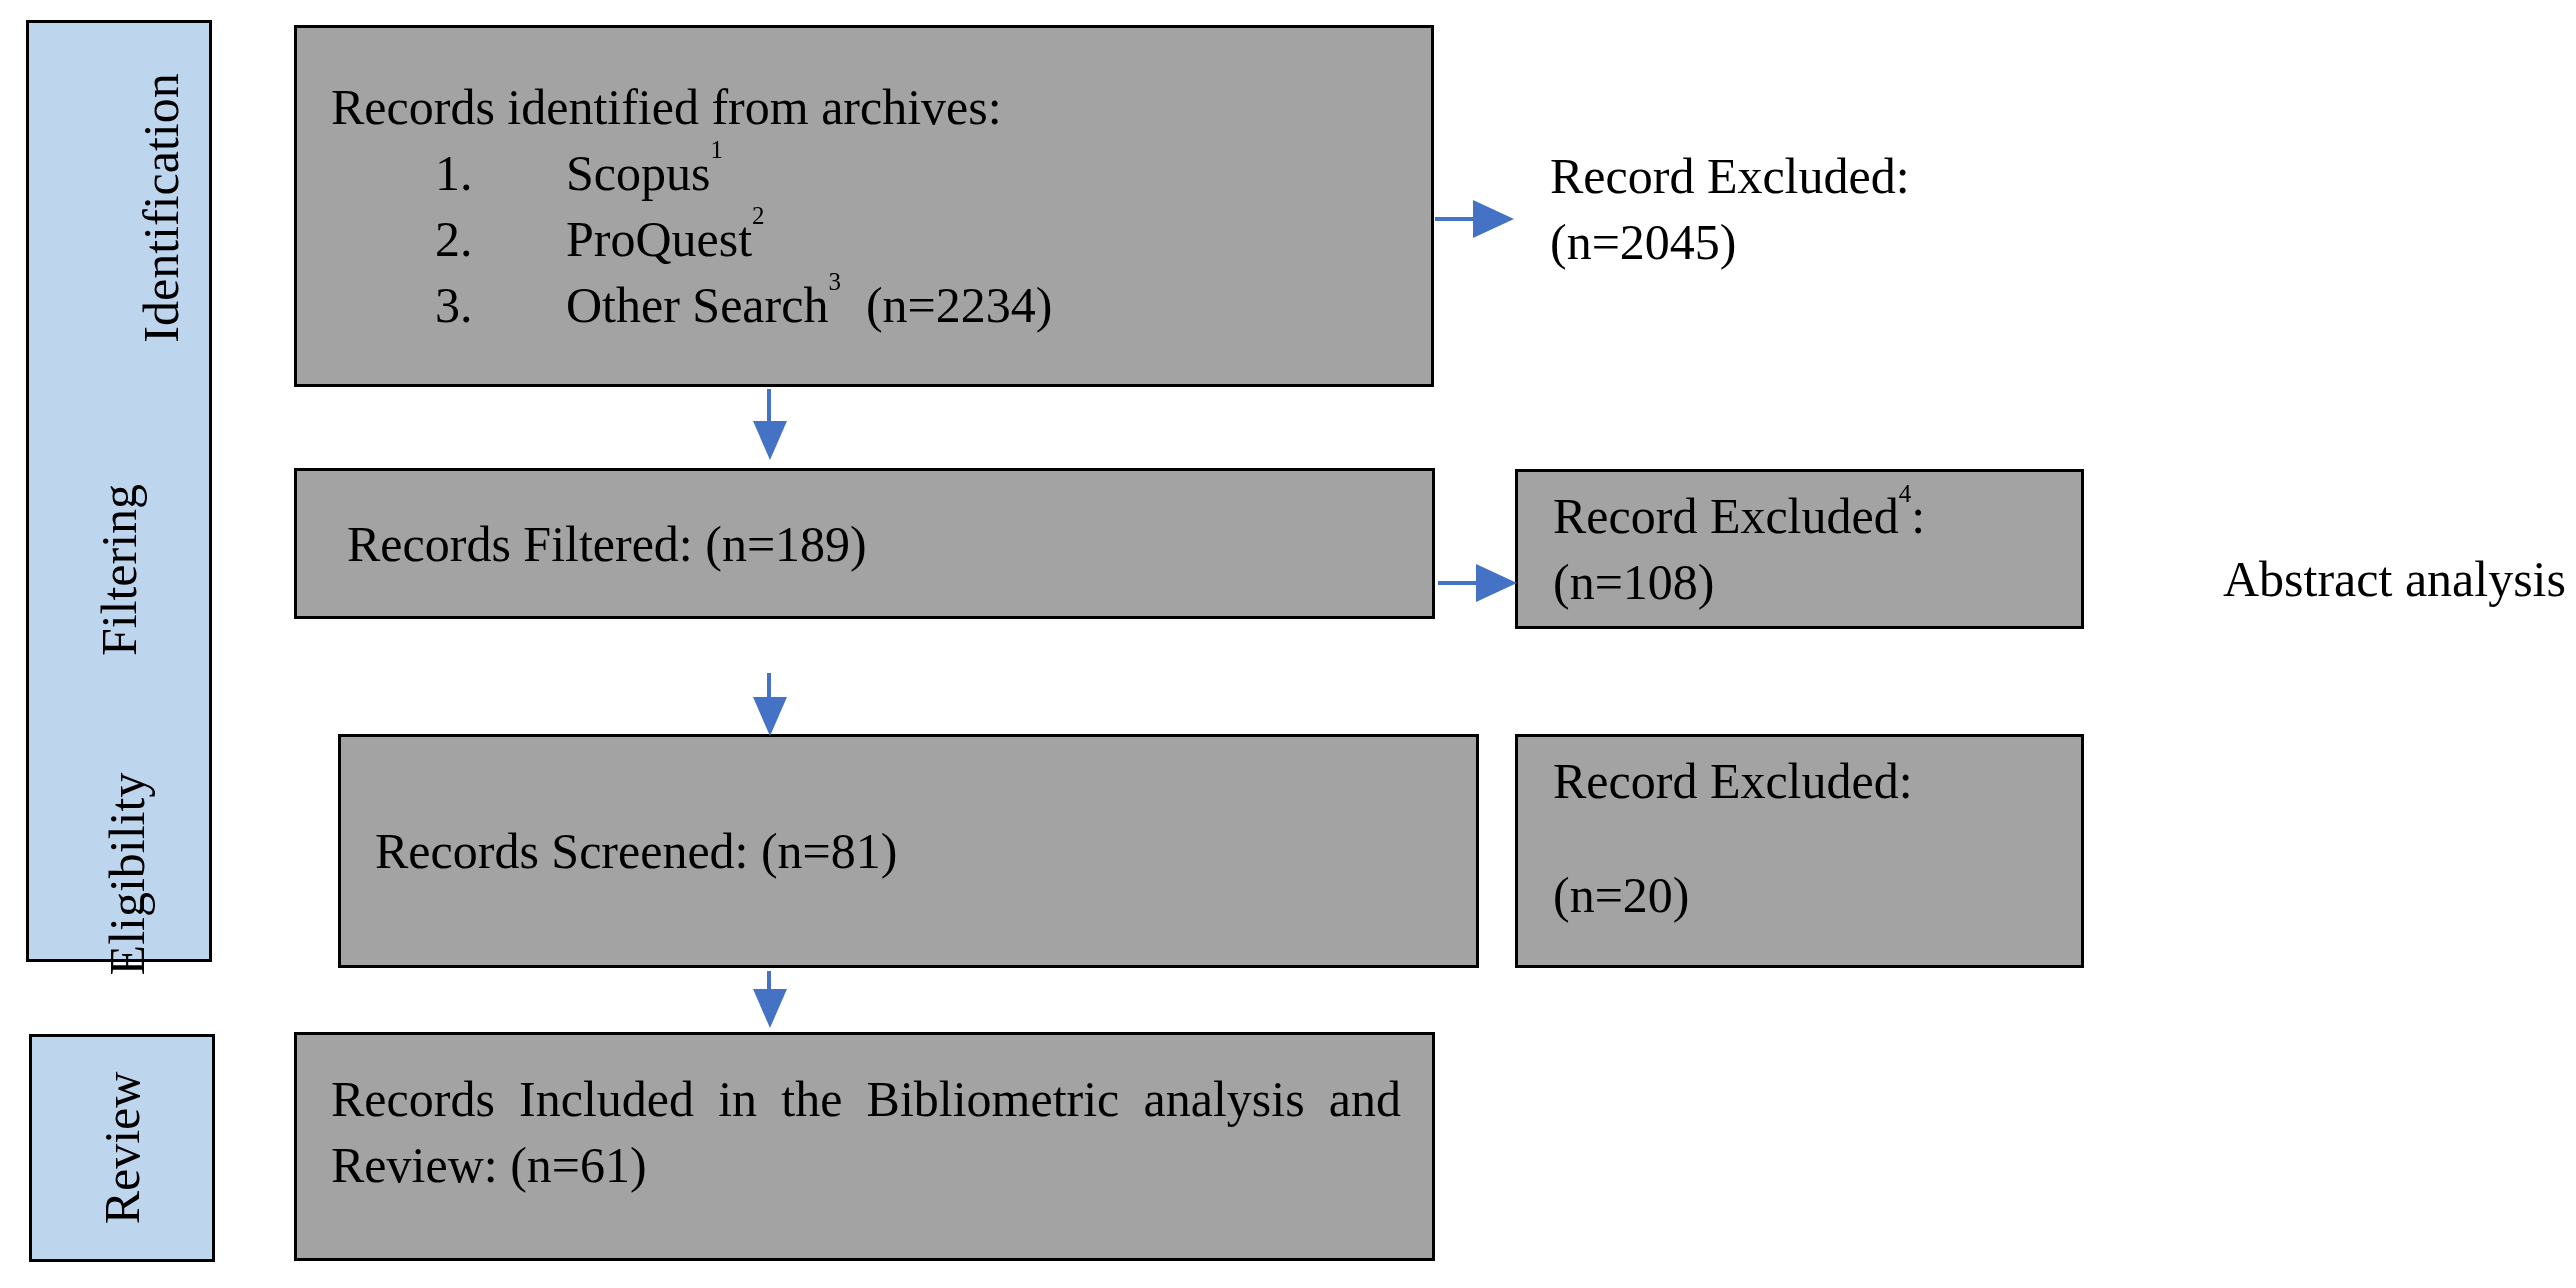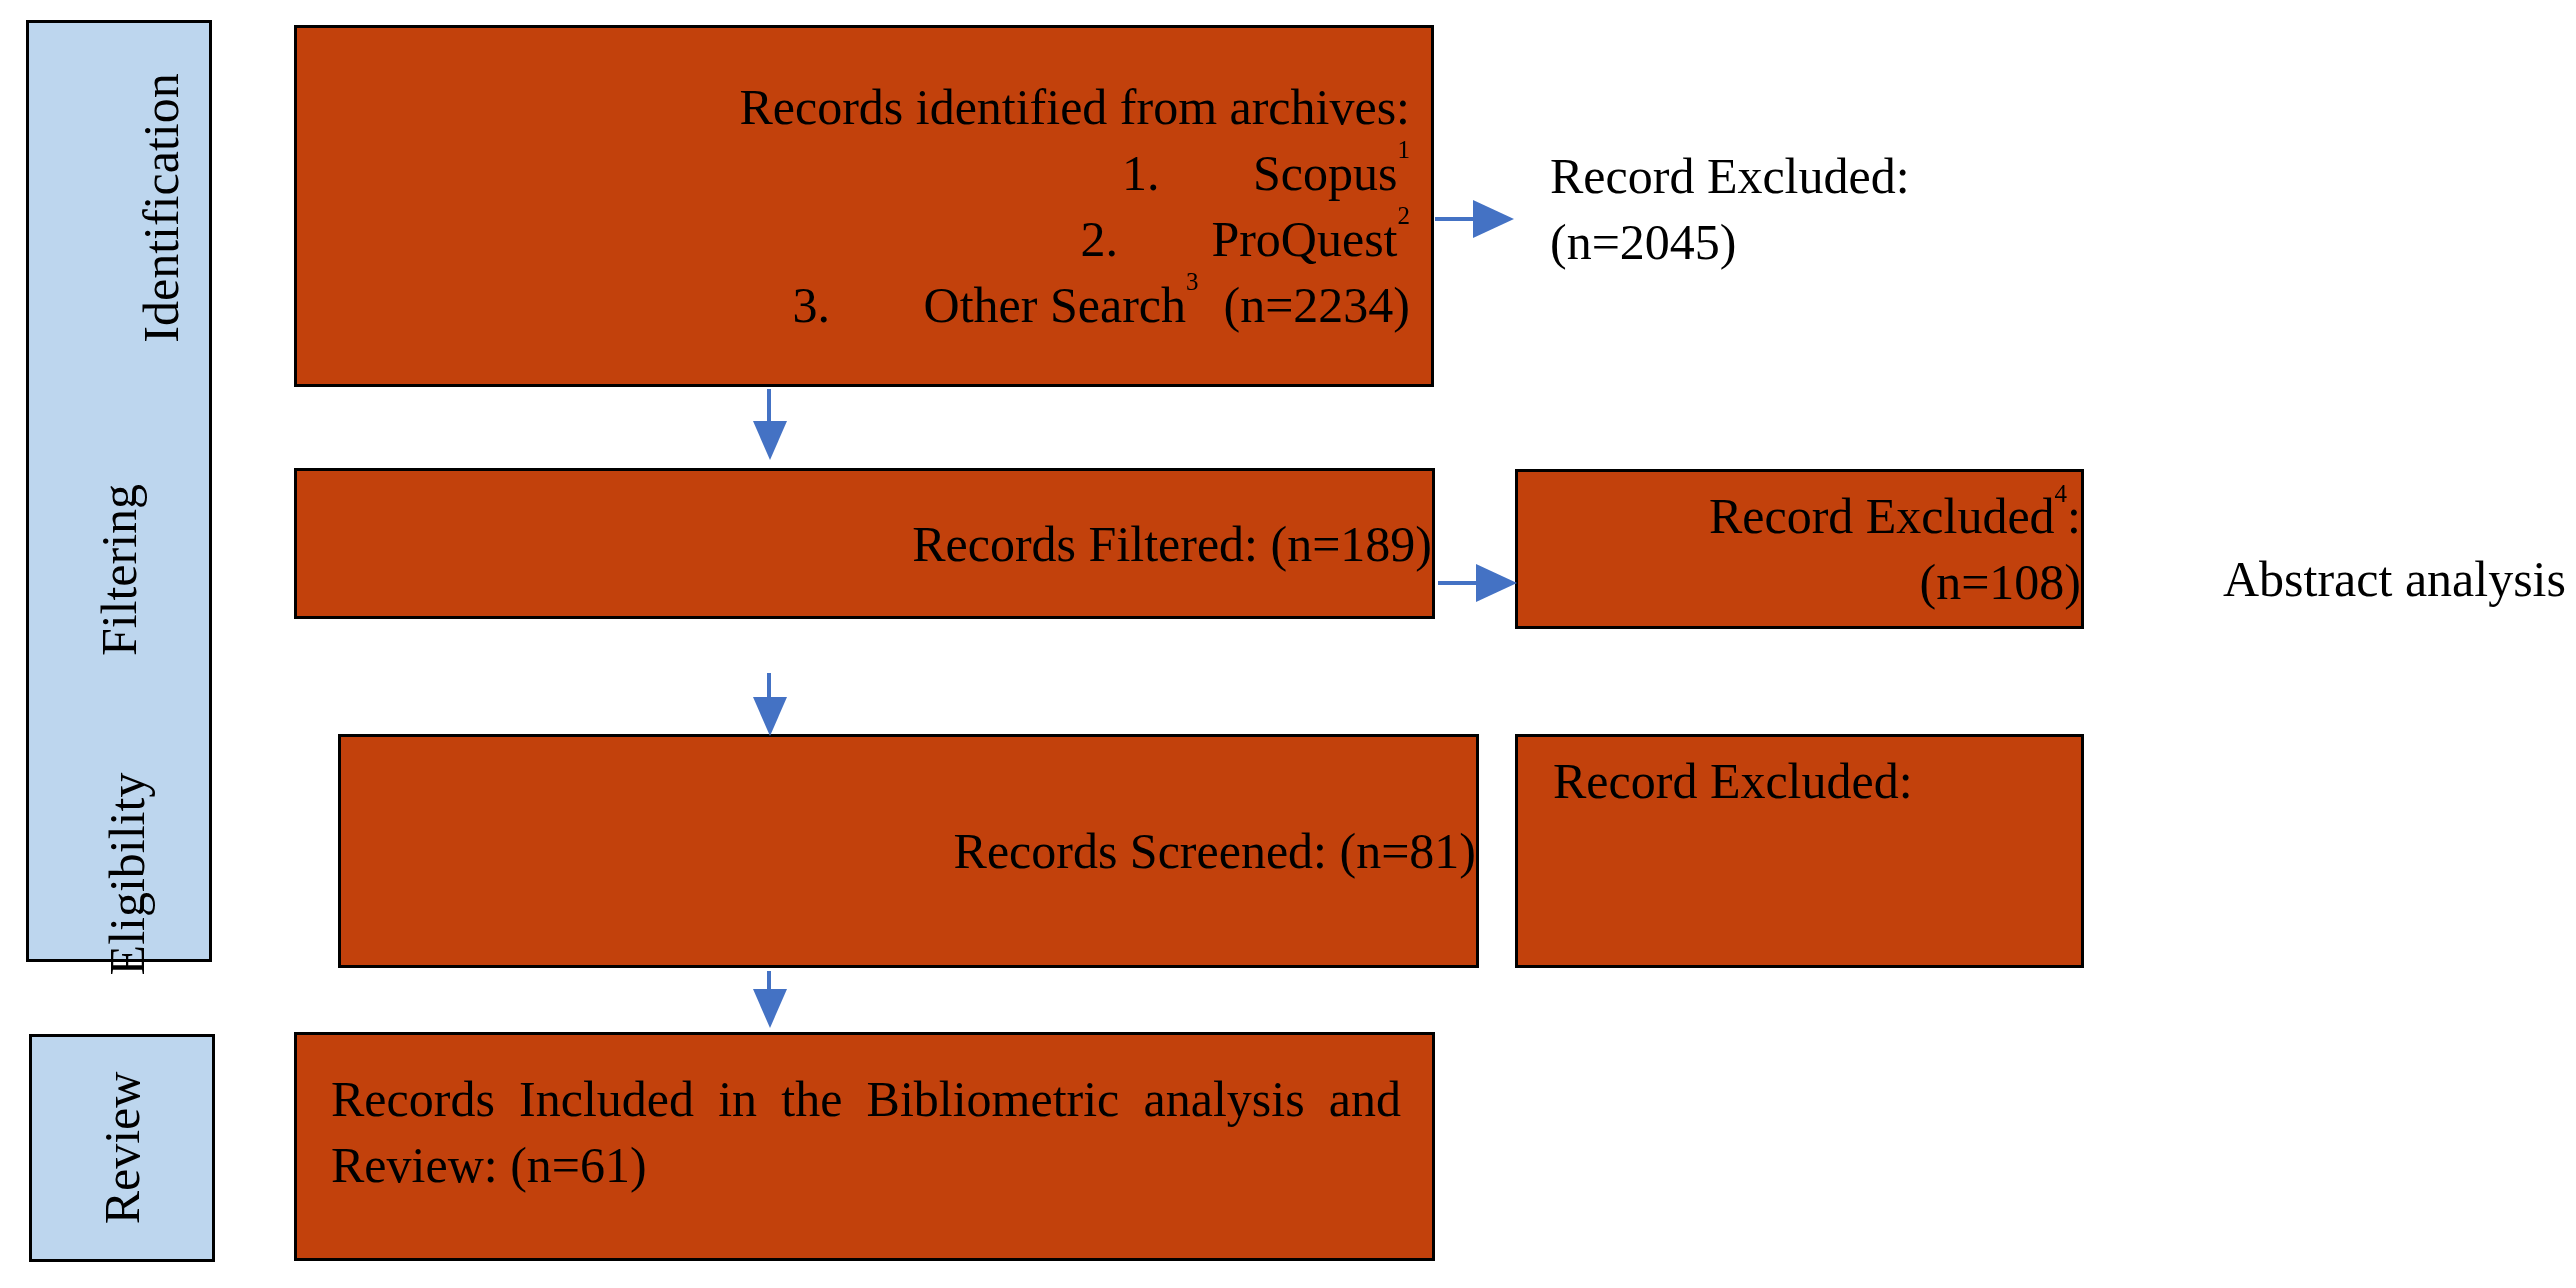--- a/index.html
+++ b/index.html
@@ -11,23 +11,22 @@
     color:#000;
     overflow:hidden;
   }
   .txt{font-size:50px;line-height:66px;}
   .note{font-size:50px;line-height:66px;position:absolute;white-space:nowrap;}
 
   
   .fbox{
     position:absolute;
     border:3.5px solid var(--box-border,#000);
-    background:#c2410c;
+    background:#a3a3a3;
     box-sizing:border-box;
-    align-items:flex-end;
   }
   .center-col{display:flex;flex-direction:column;justify-content:center;}
 
   
   .sidebox{
     position:absolute;
     border:3.5px solid var(--box-border,#000);
     background:var(--sidebar-fill,#BDD6EE);
     box-sizing:border-box;
   }
@@ -127,20 +126,21 @@
     <div>(n=2045)</div>
   </div>
 
   <div class="fbox center-col txt" style="left:1515px;top:469px;width:569px;height:160px;padding-left:35px;">
     <div><span>Record Excluded</span><sup class="s">4</sup><span>:</span></div>
     <div>(n=108)</div>
   </div>
 
   <div class="fbox txt" style="left:1515px;top:734px;width:569px;height:234px;padding:11.2px 0 0 35px;">
     <div><span>Record Excluded</span><sup class="s"></sup><span>:</span></div>
+    <div style="margin-top:48px;">(n=20)</div>
   </div>
 
   <div class="note" style="left:2223px;top:546px;">Abstract analysis</div>
 
   <div class="h-line" style="left:1435px;top:217px;width:39px;"></div>
   <div class="h-head" style="left:1473px;top:200px;"></div>
 
   <div class="h-line" style="left:1438px;top:581px;width:39px;"></div>
   <div class="h-head" style="left:1476px;top:564px;"></div>
 

